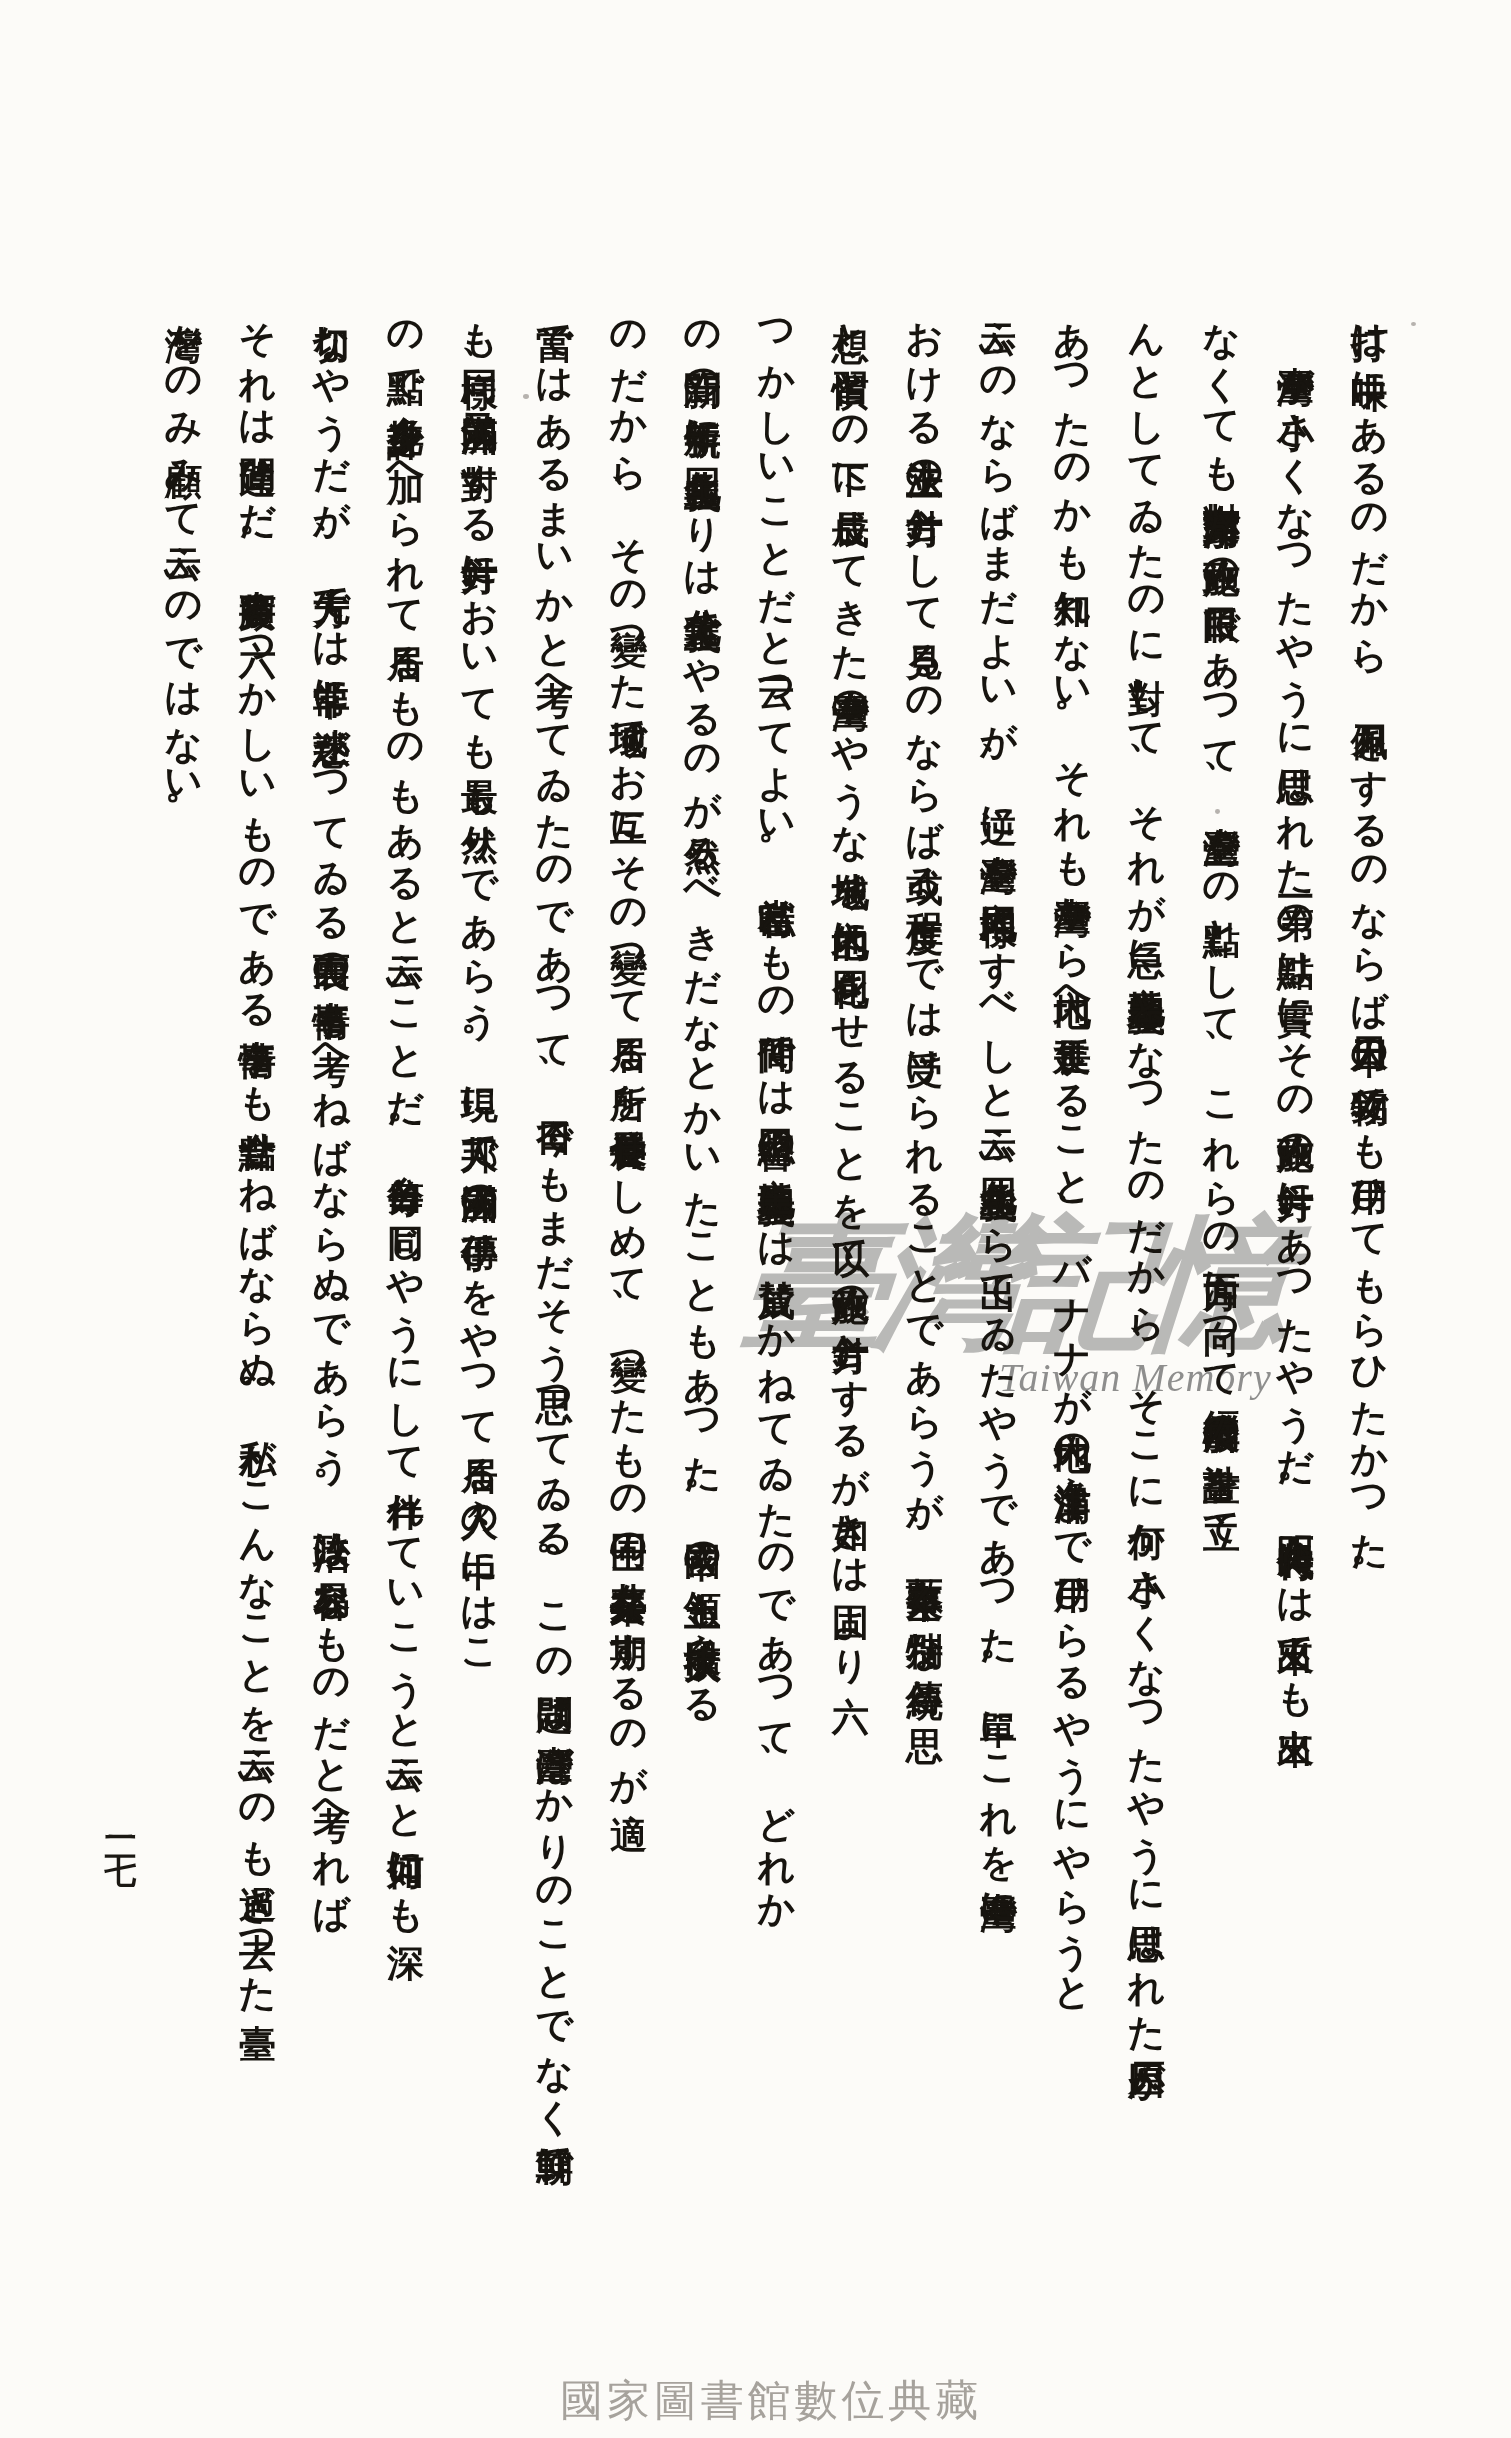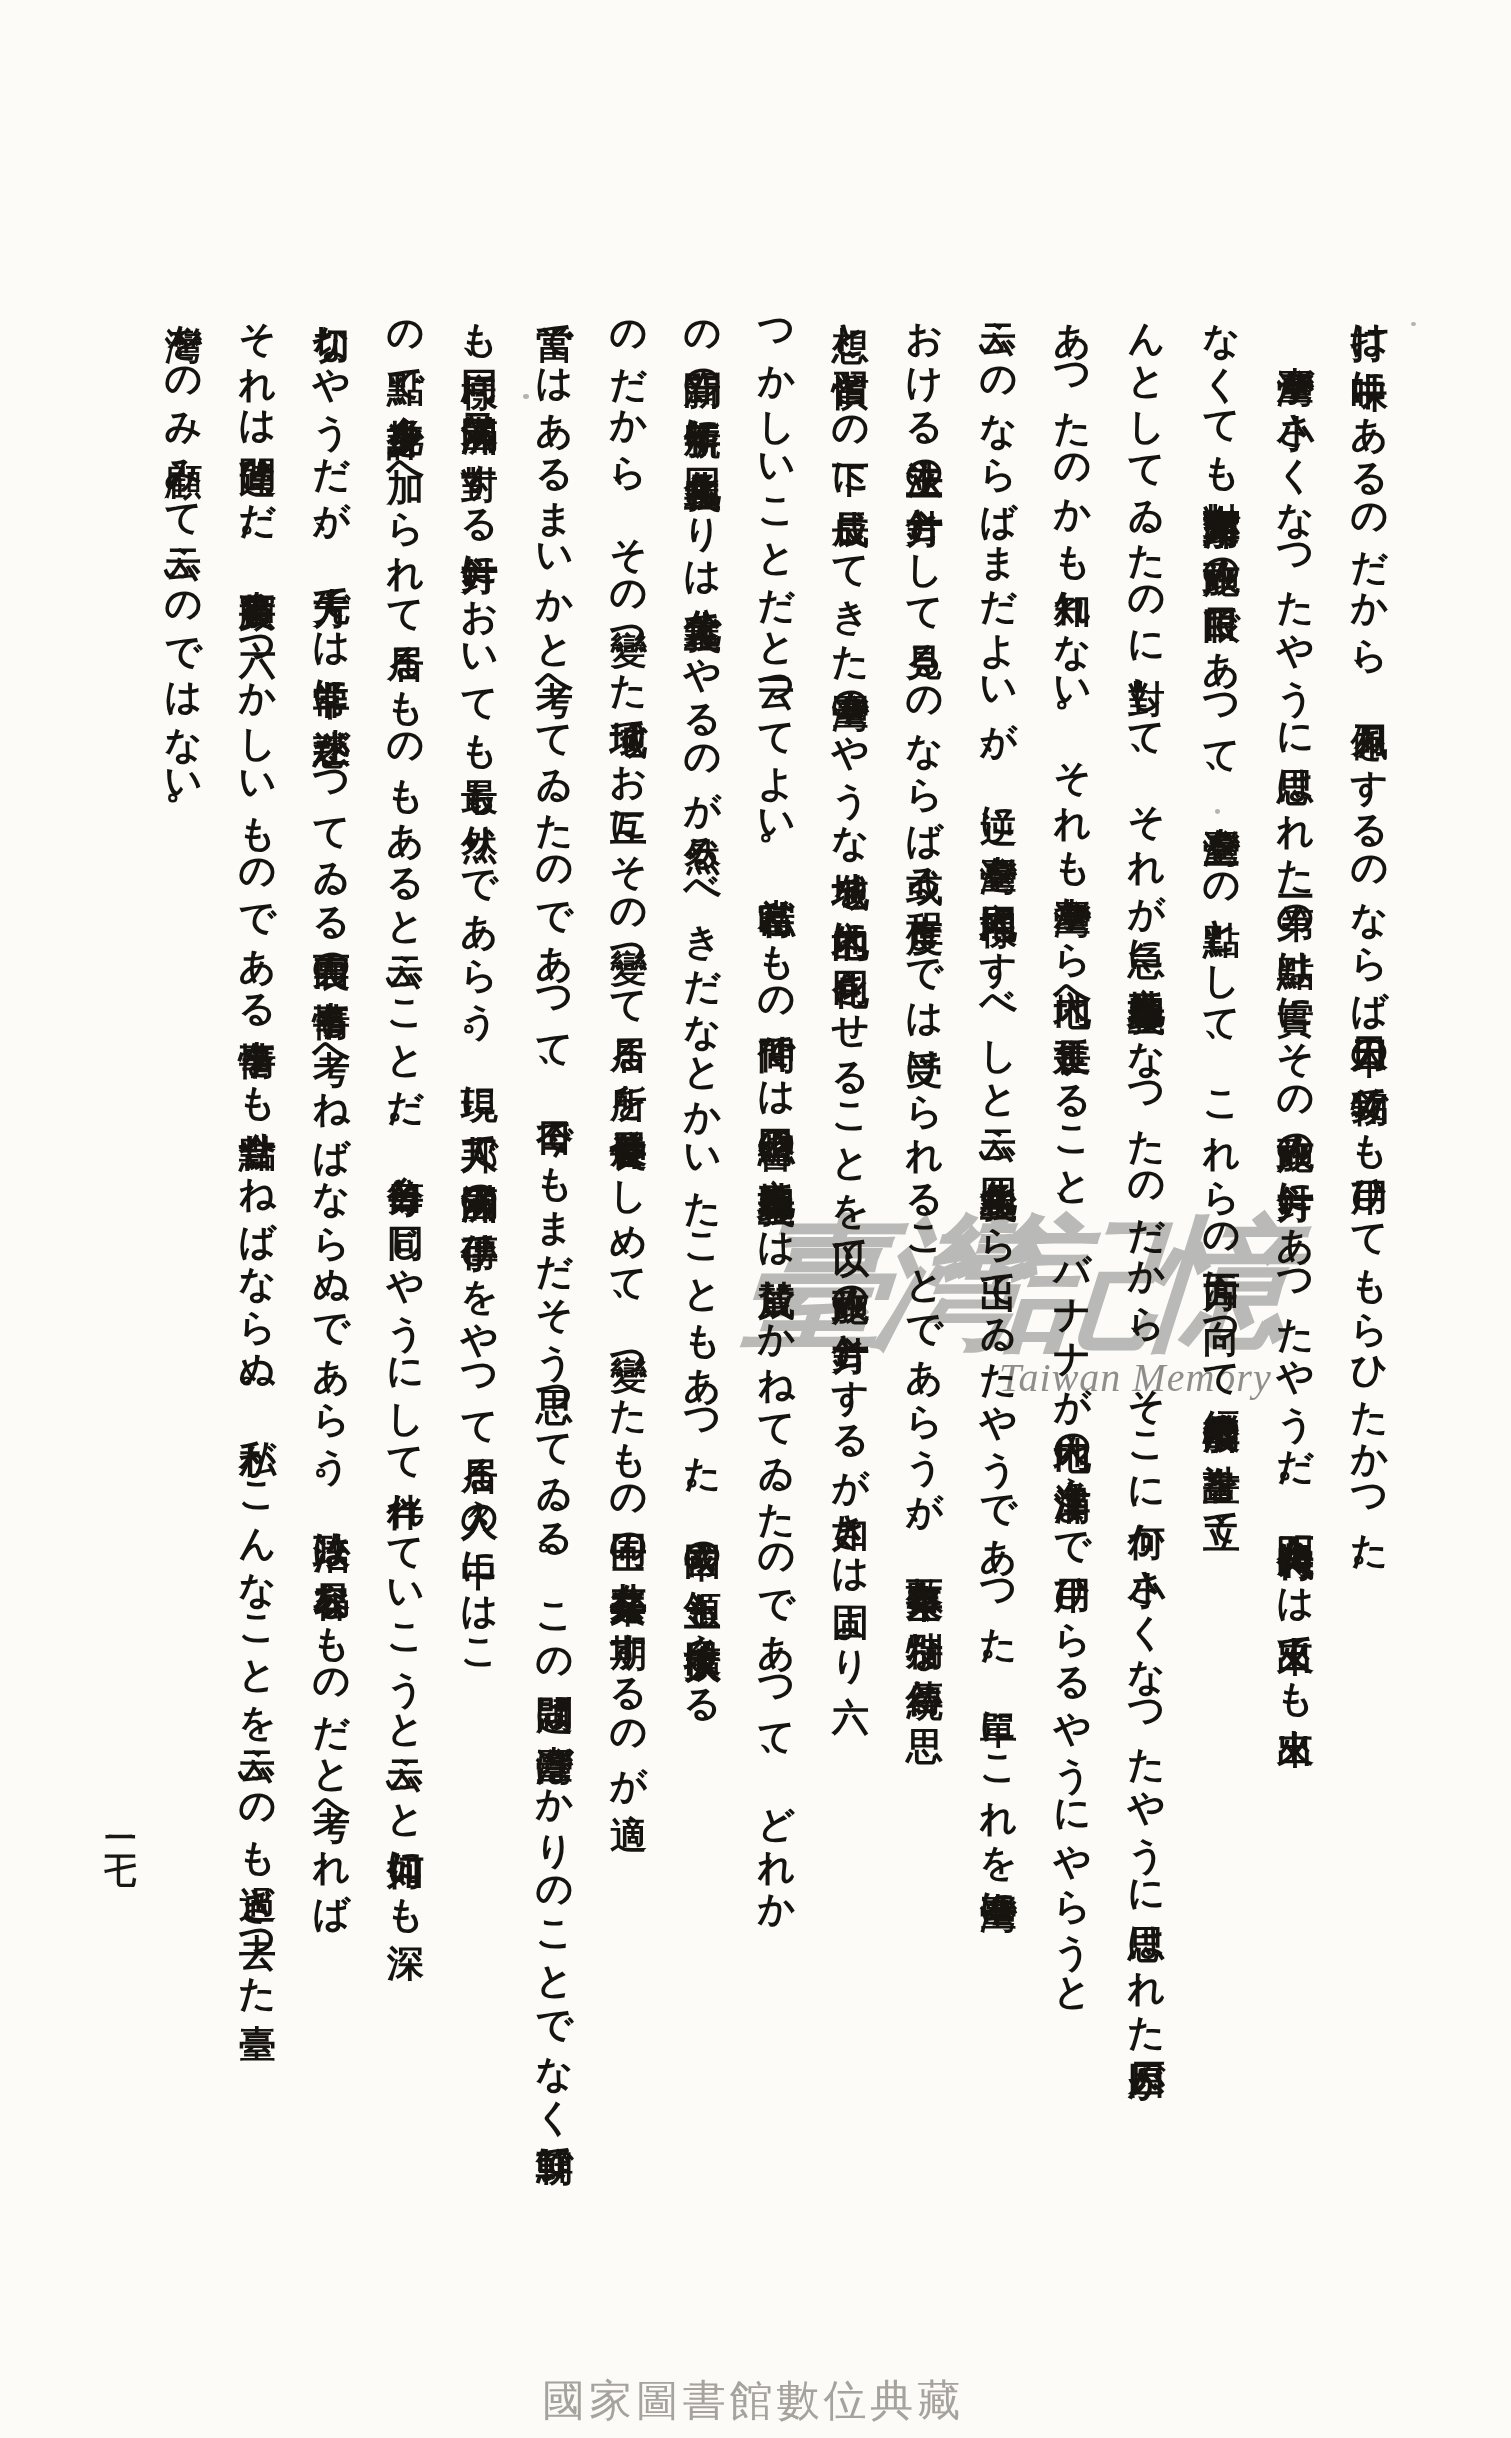--- a/index.html
+++ b/index.html
@@ -62,21 +62,21 @@
     writing-mode:vertical-rl;
     text-orientation:upright;
     font-size:32px;
     letter-spacing:8.8px;
     font-weight:600;
     color:#1b1813;
     z-index:2;
   }
   .footer{
     position:absolute;
-    left:542px;top:2372px;
+    left:560px;top:2372px;
     font-size:43px;
     letter-spacing:3.9px;
     font-weight:500;
     color:#a6a29c;
     z-index:2;
     white-space:nowrap;
   }
   
   .speck{position:absolute;background:#6f6a63;border-radius:50%;opacity:.5;z-index:1;}
   .speck.s1{left:1411px;top:322px;width:4.9px;height:3.9px;}

